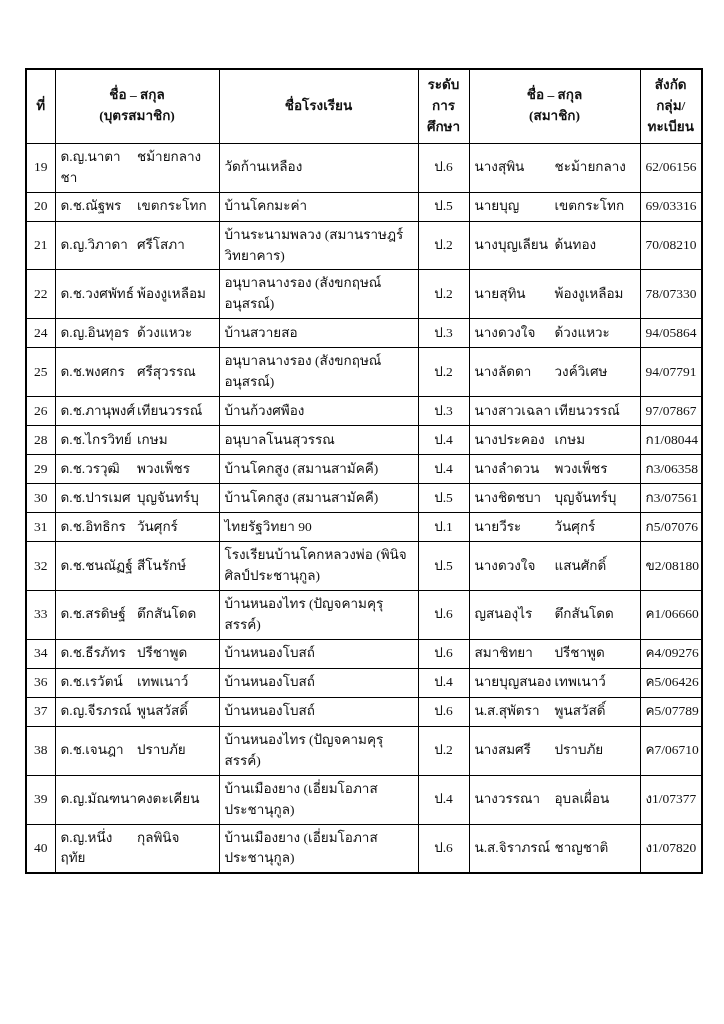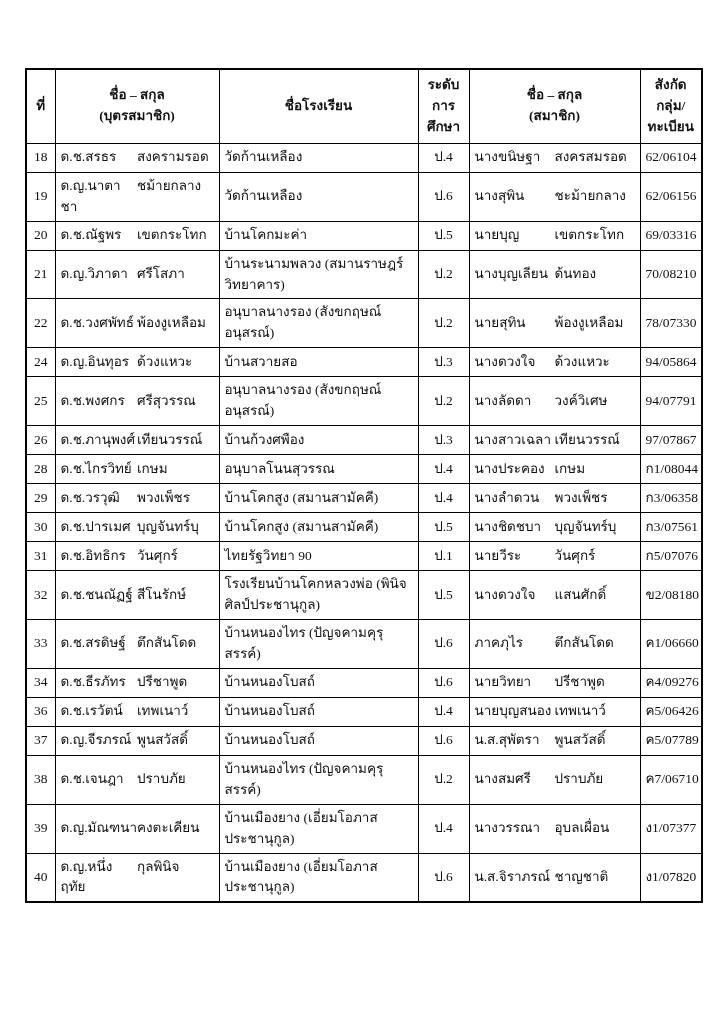--- a/index.html
+++ b/index.html
@@ -84,38 +84,20 @@
           <span class="hl2">ชื่อ – สกุล</span>
           <span class="hl2">(สมาชิก)</span>
         </th>
         <th>
           <span class="hl2">สังกัด</span>
           <span class="hl2">กลุ่ม/ทะเบียน</span>
         </th>
       </tr>
     </thead>
     <tbody id="roster-body">
-    <tr>
-      <td class="cell-no">18</td>
-      <td class="cell-name">
-        <span class="nm">
-          <span class="first">ด.ช.สรธร</span>
-          <span class="last">สงครามรอด</span>
-        </span>
-      </td>
-      <td class="cell-school">วัดก้านเหลือง</td>
-      <td class="cell-level">ป.4</td>
-      <td class="cell-name">
-        <span class="nm">
-          <span class="first">นางขนิษฐา</span>
-          <span class="last">สงครสมรอด</span>
-        </span>
-      </td>
-      <td class="cell-reg">62/06104</td>
-    </tr>
 
     <tr>
       <td class="cell-no">19</td>
       <td class="cell-name">
         <span class="nm">
           <span class="first">ด.ญ.นาตาชา</span>
           <span class="last">ชม้ายกลาง</span>
         </span>
       </td>
       <td class="cell-school">วัดก้านเหลือง</td>
@@ -345,40 +327,40 @@
       <td class="cell-name">
         <span class="nm">
           <span class="first">ด.ช.สรดิษฐ์</span>
           <span class="last">ตึกสันโดด</span>
         </span>
       </td>
       <td class="cell-school">บ้านหนองไทร (ปัญจคามคุรุสรรค์)</td>
       <td class="cell-level">ป.6</td>
       <td class="cell-name">
         <span class="nm">
-          <span class="first">ภาคภุไร</span>
+          <span class="first">ญสนองุไร</span>
           <span class="last">ตึกสันโดด</span>
         </span>
       </td>
       <td class="cell-reg">ค1/06660</td>
     </tr>
 
     <tr>
       <td class="cell-no">34</td>
       <td class="cell-name">
         <span class="nm">
           <span class="first">ด.ช.ธีรภัทร</span>
           <span class="last">ปรีชาพูด</span>
         </span>
       </td>
       <td class="cell-school">บ้านหนองโบสถ์</td>
       <td class="cell-level">ป.6</td>
       <td class="cell-name">
         <span class="nm">
-          <span class="first">นายวิทยา</span>
+          <span class="first">สมาชิทยา</span>
           <span class="last">ปรีชาพูด</span>
         </span>
       </td>
       <td class="cell-reg">ค4/09276</td>
     </tr>
 
 
     <tr>
       <td class="cell-no">36</td>
       <td class="cell-name">

